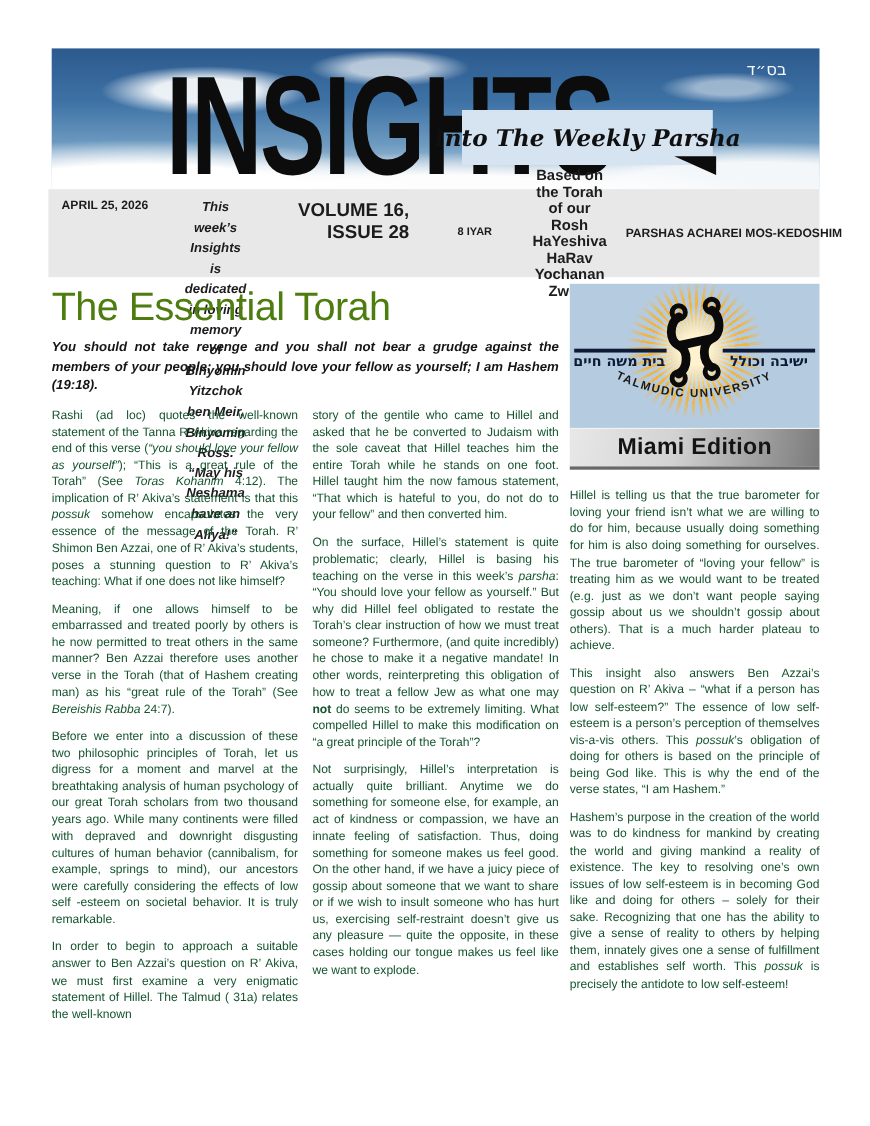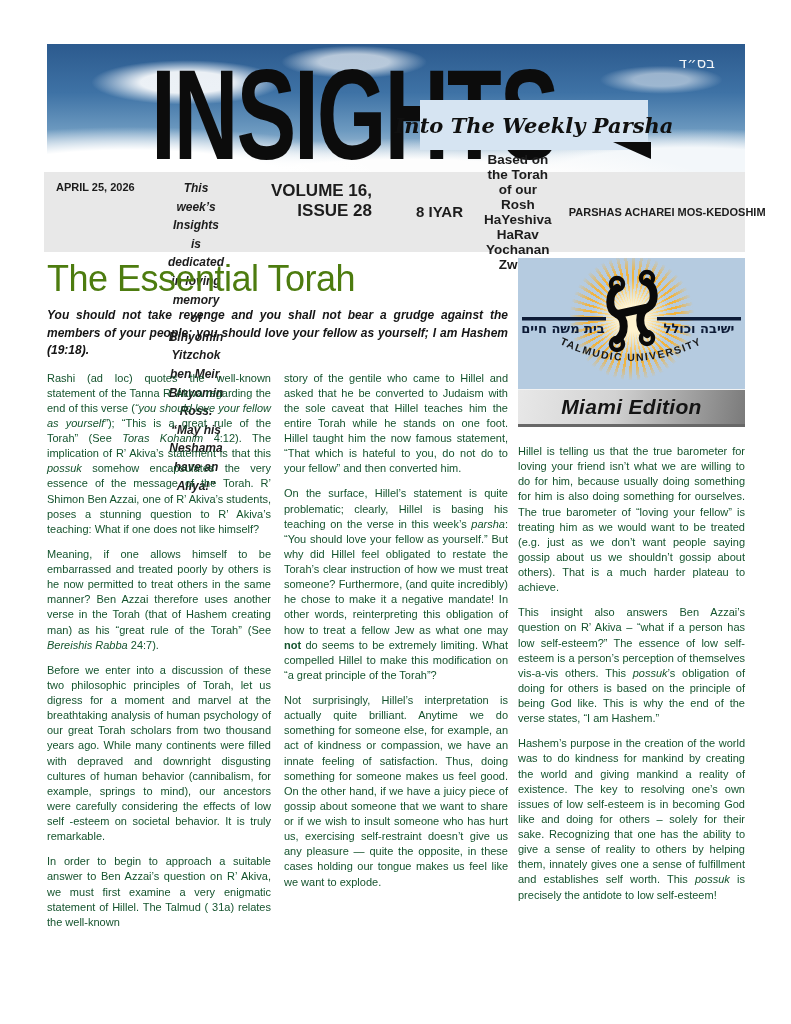--- a/index.html
+++ b/index.html
@@ -43,21 +43,21 @@
   .infoband {
     position:absolute; left:44px; top:172px; width:701px; height:80px;
     background:#e8e8e8; padding:7px 12px 8px 12px;
     display:flex; flex-direction:row; justify-content:space-between;
   }
   .info-row1 { display:flex; align-items:flex-start; }
   .info-date { width:112px; font-size:11px; font-weight:700; padding-top:2px; }
   .info-dedication { flex:1; text-align:center; font-size:12px; font-weight:700; font-style:italic; line-height:1.55; }
   .info-volume { width:148px; text-align:right; font-size:17px; font-weight:700; padding-top:2px; }
   .info-row2 { display:flex; align-items:center; }
-  .info-iyar { width:112px; font-size:15px; font-weight:700;padding-left:44px; }
+  .info-iyar { width:112px; font-size:10px; font-weight:700;padding-left:44px; }
   .info-based { flex:1; text-align:center; font-size:13.5px; font-weight:700; }
   .info-parsha { width:214px; text-align:right; font-size:11px; font-weight:700; }
 
   
   .main { position:absolute; left:47px; top:258px; width:698px; display:flex; gap:10px; }
   .left-col { width:461px; }
   .right-col { width:227px; }
 
   .article-title { margin:0 0 8px 0; font-size:36px; line-height:1.15; font-weight:400; letter-spacing:-.5px; color:#4d7c0f; }
   .verse { margin:0 0 11px 0; font-size:12px; font-weight:700; font-style:italic;
@@ -75,21 +75,21 @@
       radial-gradient(circle, rgba(181,203,224,0) 52%, #b5cbe0 72%),
       radial-gradient(circle, #fff3cf 0 15%, rgba(255,243,207,0) 45%),
       repeating-conic-gradient(from 0deg, #f2b43e 0deg 3deg, rgba(242,180,62,0) 3deg 7.5deg);
   }
   .logo-svg { position:absolute; inset:0; }
   .miami-bar {
     width:227px; height:38px; display:flex; align-items:center; justify-content:center;
     background:linear-gradient(100deg, #e8e8e8 0%, #d2d2d2 42%, #7a7a7a 100%);
     border-bottom:3px solid #686868; border-top:1px solid #f2f2f2;
   }
-  .miami-label { font-size:21px; font-weight:700; font-style:italic; letter-spacing:.3px; color:#141414; }
+  .miami-label { font-size:21px; font-weight:700; letter-spacing:.3px; color:#141414; }
 
   .col3 { margin-top:17px; }
 </style>
 </head>
 <body>
 
 <div class="masthead">
   <div class="insights-title">INSIGHTS</div>
   <div class="bsd">בס״ד</div>
   <div class="subtitle-box">Into The Weekly Parsha</div>

